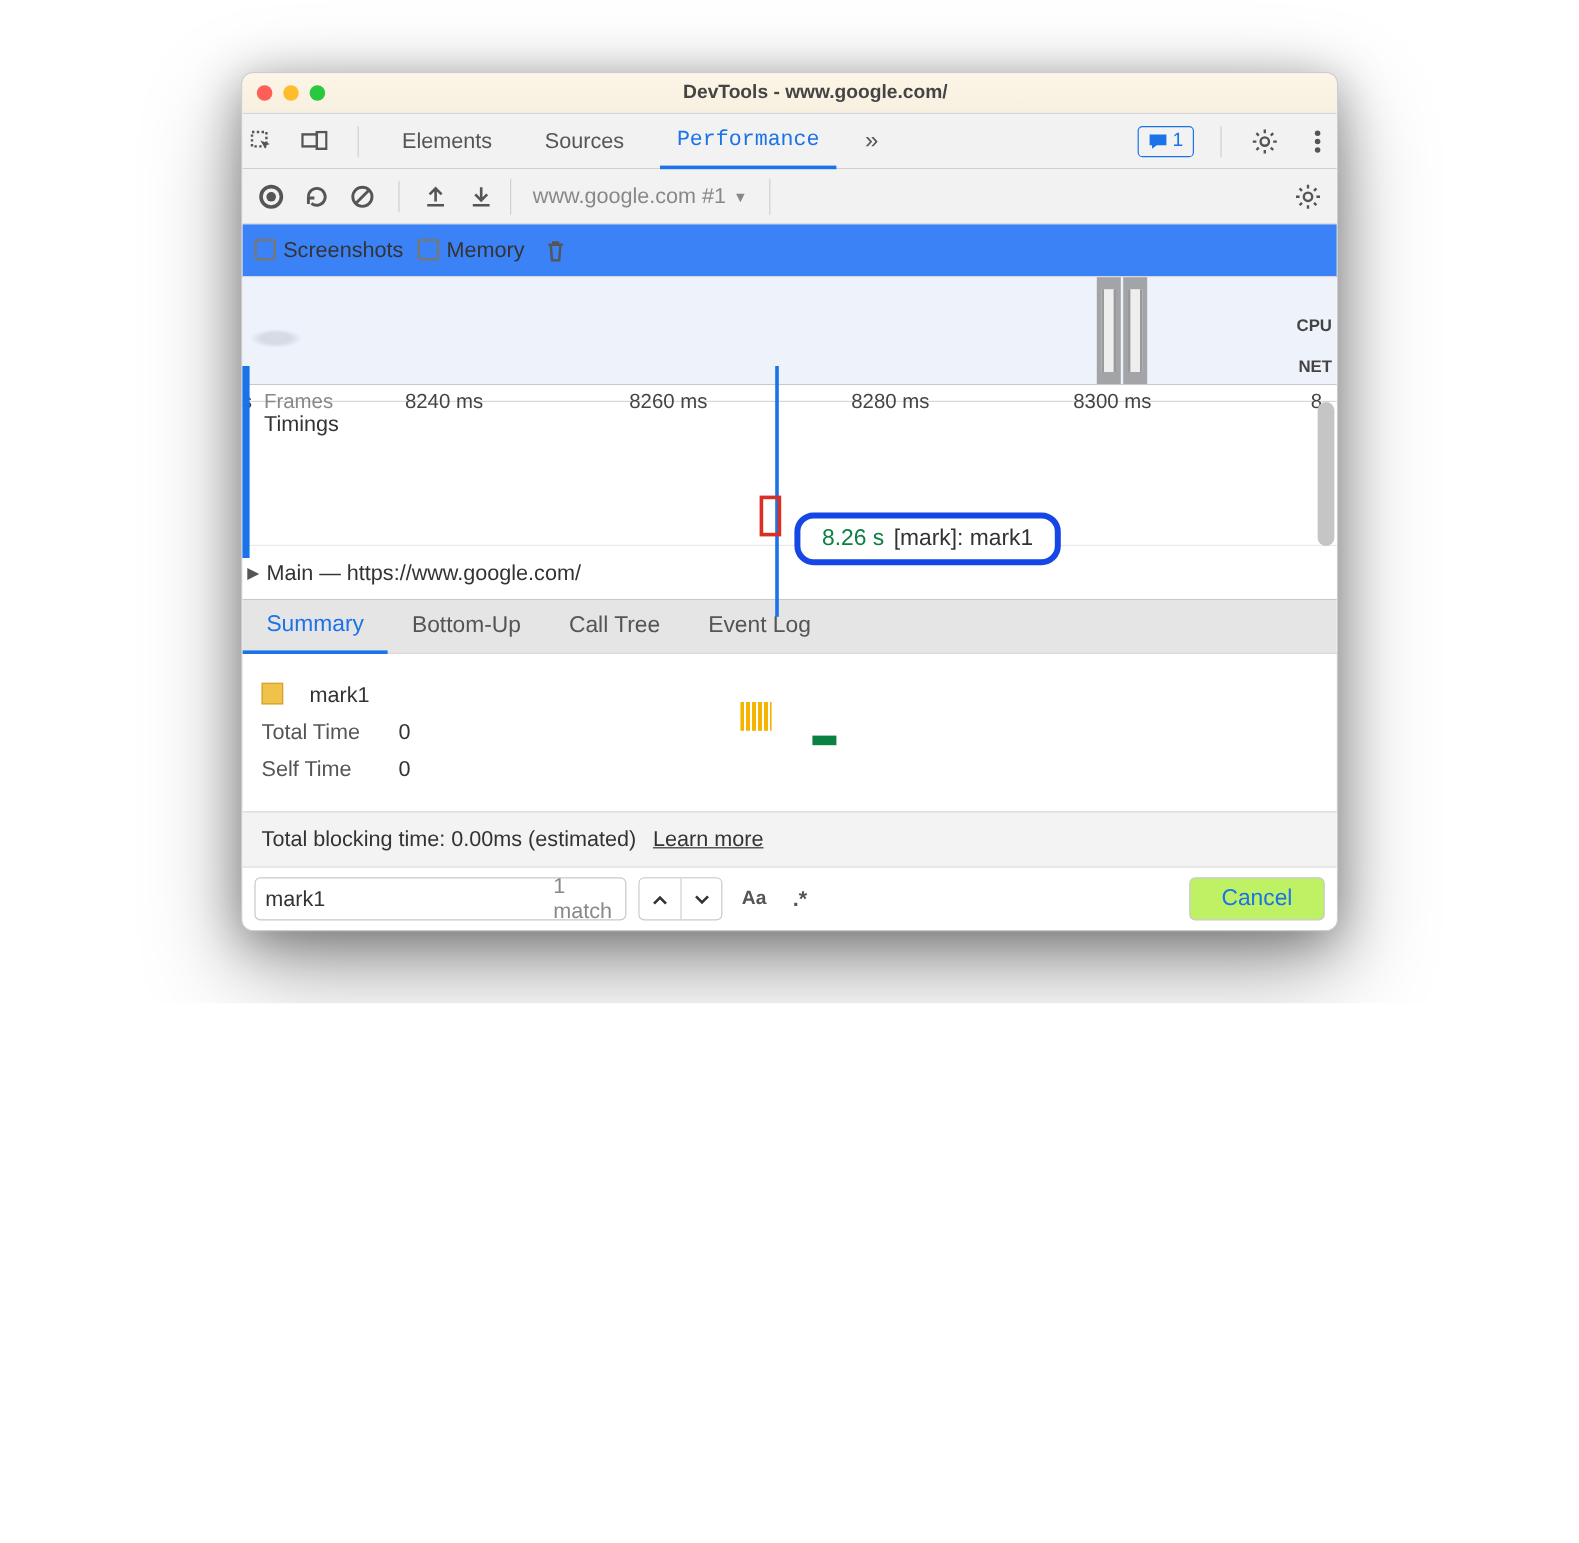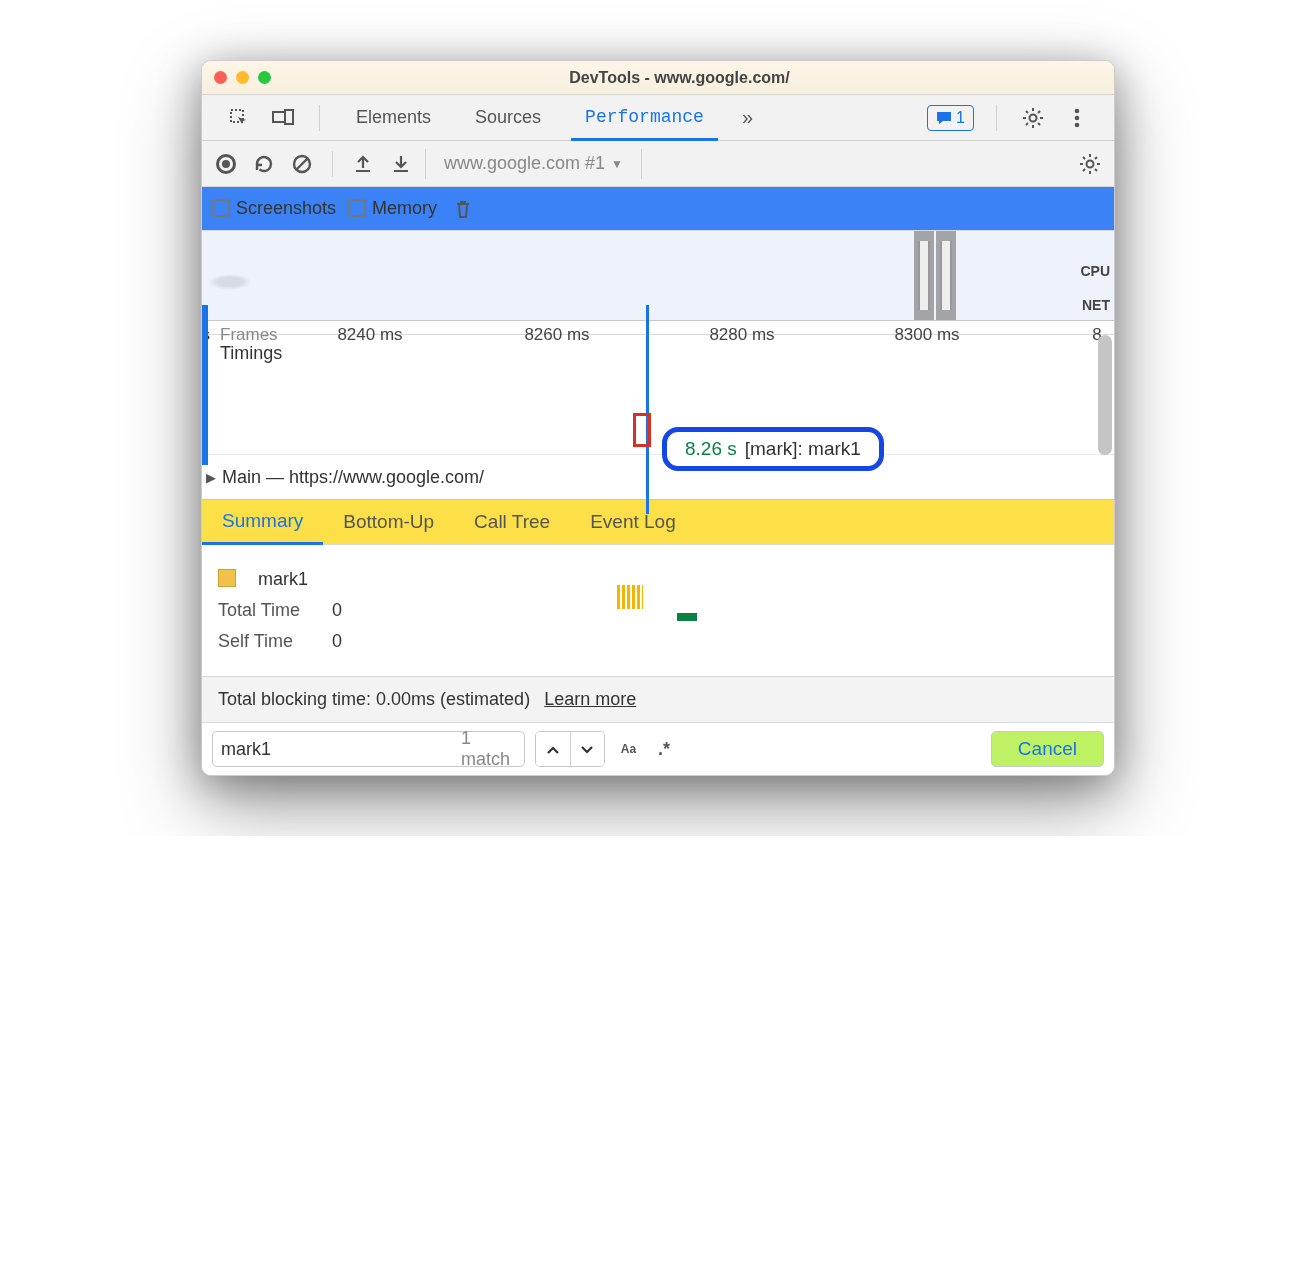--- a/index.html
+++ b/index.html
@@ -10,21 +10,21 @@
     overflow:hidden; border:1px solid #ccc;
   }
   
   .titlebar { height:34px; display:flex; align-items:center; position:relative;
     background:linear-gradient(#fdf5e6,#f7efe0); border-bottom:1px solid #d6d6d6; }
   .dots { display:flex; gap:9px; margin-left:12px; }
   .dot { width:13px; height:13px; border-radius:50%; }
   .dot.red{background:#ff5f57;} .dot.yel{background:#ffbd2e;} .dot.grn{background:#28c940;}
   .titlebar-title { position:absolute; left:0; right:0; text-align:center; font-size:16px; font-weight:600; color:#444;padding-left:43px; }
   
-  .maintabs { height:46px; background:#f2f2f2; border-bottom:1px solid #cfcfcf; display:flex; align-items:center; padding:0 23px; gap:16px;}
+  .maintabs { height:46px; background:#f2f2f2; border-bottom:1px solid #cfcfcf; display:flex; align-items:center; padding:0 2px; gap:16px;}
   .i-btn { width:28px; height:28px; display:flex; align-items:center; justify-content:center; color:#555; cursor:pointer; }
   .i-btn svg { display:block; }
   .vbar { width:1px; height:26px; background:#d0d0d0; margin:0 6px; }
   .tablink { font-size:18px; color:#555; padding:0 14px; height:46px; display:flex; align-items:center; cursor:pointer; }
   .tablink.active { color:#1a73e8; border-bottom:3px solid #1a73e8; padding-bottom:0; margin-bottom:-1px; font-weight:500;font-family:Liberation Mono, monospace;}
   .chev { font-size:20px; color:#555; margin:0 8px;}
   .msgbadge { border:1px solid #1a73e8; border-radius:4px; display:flex; align-items:center; gap:4px; padding:1px 8px; color:#1a73e8; font-size:16px; height:26px;}
   .msgbadge svg{display:block;}
   .spacer{flex:1;}
   
@@ -60,40 +60,40 @@
   .mainrow{ position:relative; height:44px; display:flex; align-items:center; font-size:18px; color:#333;}
   .mainrow .tri{font-size:13px; margin:0 6px 0 4px; color:#555;}
   .tooltip {
     position:absolute; left:460px; top:106px; border:5px solid #1447e6; border-radius:16px;
     background:#fff; padding:6px 18px; font-size:19px; color:#333; display:flex; gap:8px; align-items:center;
   }
   .tooltip .t-time{color:#0b8043; font-weight:500;}
   .grnmark{position:absolute; left:475px; top:158px; width:20px; height:8px; background:#0b8043;}
   .scrollthumb{position:absolute; right:2px; top:0; width:14px; height:120px; background:#c5c5c5; border-radius:7px;}
   
-  .btabs{ height:46px; border-top:1px solid #c8c8c8; border-bottom:1px solid #d8d8d8; background:#fde047; display:flex; font-size:19px; color:#555;}
+  .btabs{ height:46px; border-top:1px solid #c8c8c8; border-bottom:1px solid #d8d8d8; background:#e5e5e5; display:flex; font-size:19px; color:#555;}
   .btab{padding:0 20px; display:flex; align-items:center; cursor:pointer;}
   .btab.active{color:#1a73e8; border-bottom:3px solid #1a73e8; margin-bottom:-1px;}
   
   .summary{ padding:14px 16px; font-size:18px; color:#333;}
   .summary .row{margin:10px 0; display:flex; gap:14px;}
   .sq{width:18px; height:18px; background:#f0c24a; border:1px solid #d1a22c; display:inline-block; margin-right:8px; vertical-align:-2px;}
   .keylabel{color:#555; min-width:100px;}
   
   .blocking{ padding:12px 16px; font-size:18px; color:#333; background:#f3f3f3; border-top:1px solid #d8d8d8; display:flex; gap:14px; align-items:center;}
   .blocking a{color:#333; text-decoration:underline; cursor:pointer;}
   
   .searchbar{ padding:8px 10px; display:flex; gap:10px; align-items:center; border-top:1px solid #d8d8d8; background:#fff;}
   .searchinput{ flex:1; display:flex; align-items:center; border:1px solid #c9c9c9; border-radius:5px; height:36px; padding:0 8px; font-size:18px;}
   .searchinput input{flex:1; border:none; outline:none; font-size:18px; color:#333;}
   .match{color:#888; margin-left:8px;}
   .navbox{display:flex; border:1px solid #c9c9c9; border-radius:5px; overflow:hidden; height:36px;}
   .navbox button{width:34px; background:#fff; border:none; border-left:1px solid #d0d0d0; font-size:18px; cursor:pointer;}
   .navbox button:first-child{border-left:none;}
-  .aa{font-weight:700; font-size:12px; color:#555; padding:0 6px; cursor:pointer;}
+  .aa{font-weight:700; font-size:16px; color:#555; padding:0 6px; cursor:pointer;}
   .regex{font-weight:700; font-size:18px; color:#555; padding:0 6px; cursor:pointer;}
   .cancel{border:1px solid #c9c9c9; border-radius:5px; height:36px; padding:0 26px; color:#1a73e8; font-size:19px; background:#bef264; cursor:pointer;}
 </style>
 </head>
 <body>
 
 <div class="window">
 
   <div class="titlebar">
     <div class="dots">

